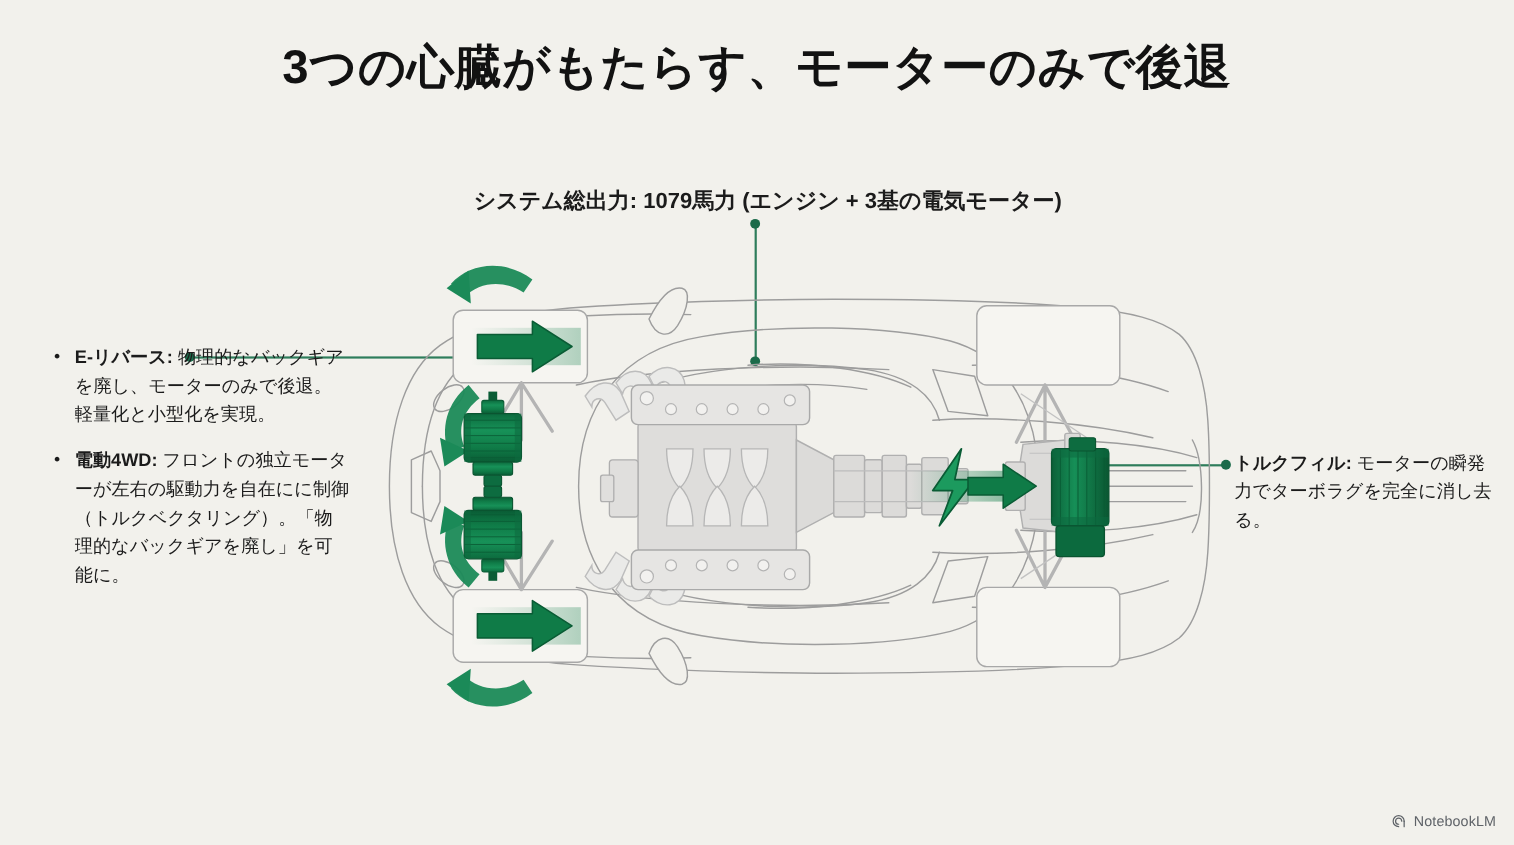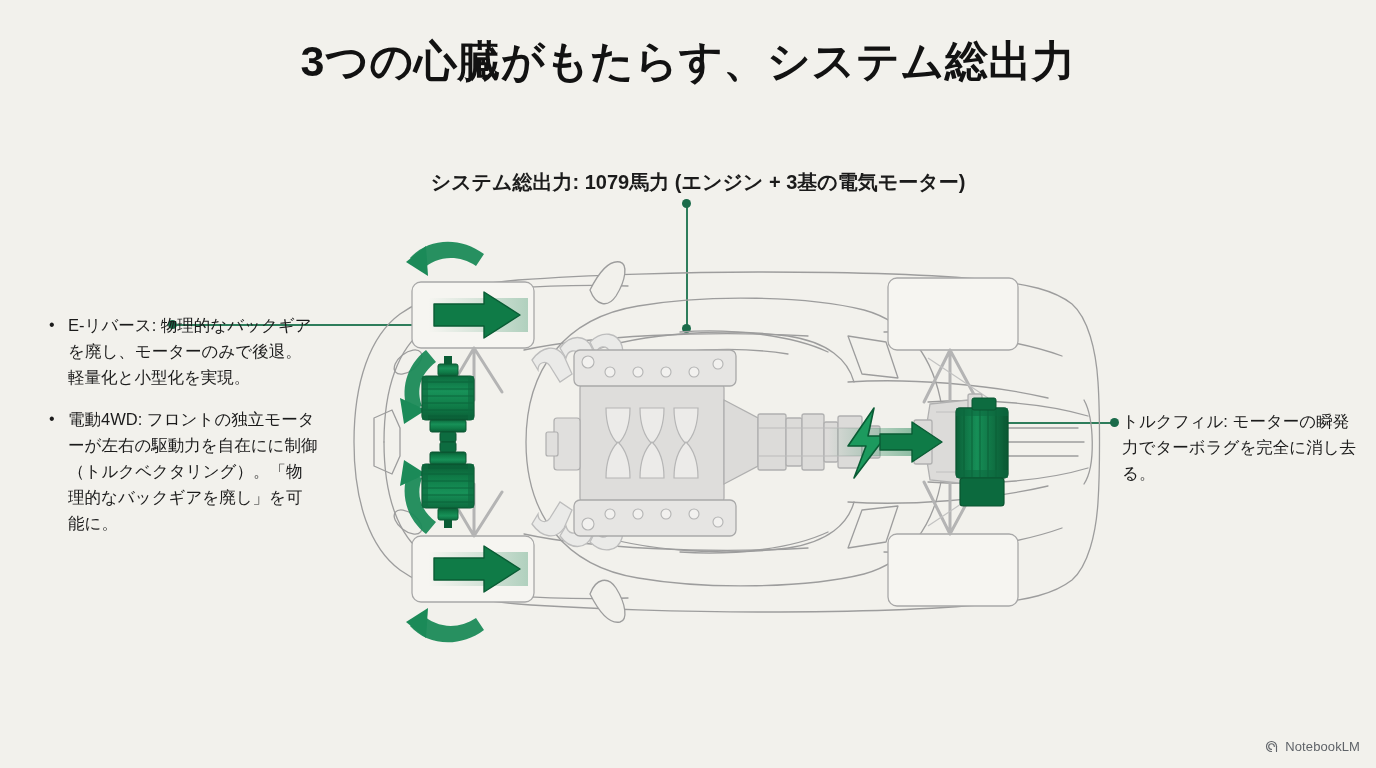--- a/index.html
+++ b/index.html
@@ -80,34 +80,34 @@
     color: #1b1b1b;
   }
   #left-annotation li .bullet {
     position: absolute;
     left: 3px;
     top: 0;
     font-size: 16px;
     line-height: 1.58;
   }
   #left-annotation li .lead {
-    font-weight: 400;
+    font-weight: 700;
   }
 
   
   #right-annotation {
     position: absolute;
     left: 1122px;
     top: 408px;
     width: 238px;
     font-size: 16.5px;
     line-height: 1.58;
     color: #1b1b1b;
   }
-  #right-annotation .lead { font-weight: 400; }
+  #right-annotation .lead { font-weight: 700; }
 
   
   .connector {
     position: absolute;
     background: #2e7d5b;
   }
   .conn-h { height: 2px; }
   .conn-v { width: 2px; }
   .dot {
     position: absolute;
@@ -139,21 +139,21 @@
     font-size: 13px;
     letter-spacing: 0.1px;
   }
   #footer-logo svg { display: block; }
 </style>
 </head>
 <body>
 
 <div id="slide">
 
-  <div id="title">3つの心臓がもたらす、システム総出力</div>
+  <div id="title">3つの心臓がもたらす、モーターのみで後退</div>
 
   <div id="top-annotation">システム総出力: 1079馬力 (エンジン + 3基の電気モーター)</div>
 
   <div class="connector conn-v" style="left:686px; top:203px; height:126px;"></div>
   <div class="dot" style="left:682px; top:199px;"></div>
   <div class="dot" style="left:682px; top:324px;"></div>
 
   <div class="connector conn-h" style="left:172px; top:324px; width:285px;"></div>
   <div class="dot" style="left:168px; top:320px;"></div>
   <div class="dot" style="left:450px; top:320px;"></div>

